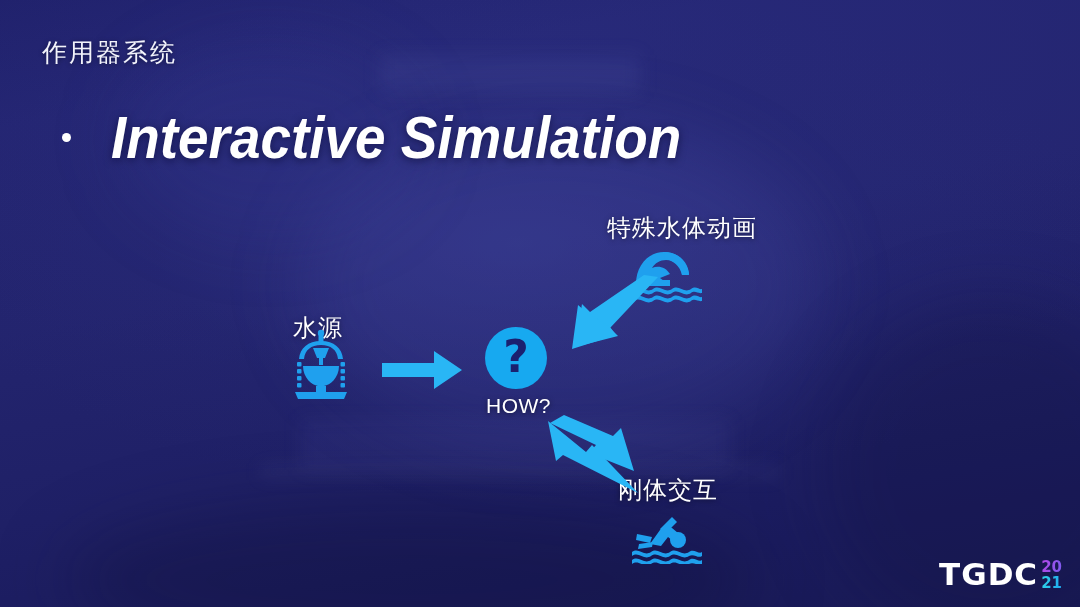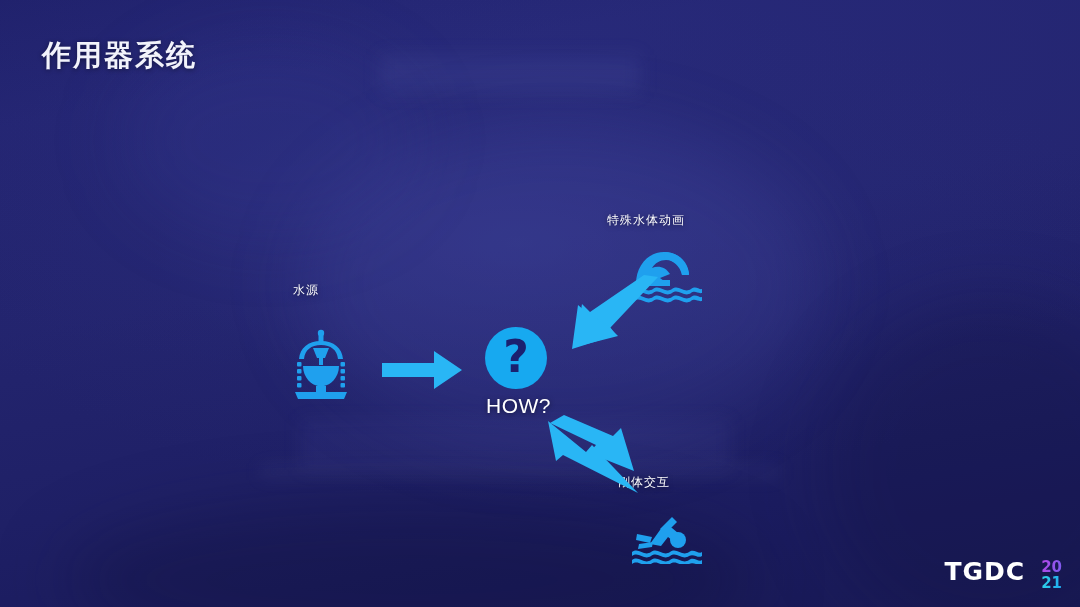--- a/index.html
+++ b/index.html
@@ -30,23 +30,23 @@
     position: absolute;
     filter: blur(9px);
   }
 
   
   .slide-title {
     position: absolute;
     left: 42px;
     top: 36px;
     color: #f2f3fb;
-    font-size: 29px;
+    font-size: 25px;
     letter-spacing: 2px;
-    font-weight: 700;
+    font-weight: 400;
     text-shadow: 0 1px 5px rgba(0,0,0,0.45);
     white-space: nowrap;
   }
 
   
   .bullet-row {
     position: absolute;
     left: 62px;
     top: 108px;
     display: flex;
@@ -73,21 +73,21 @@
     white-space: nowrap;
     text-shadow: 0 2px 9px rgba(5,5,40,0.55);
   }
 
   
   .diagram { position: absolute; inset: 0; }
 
   .node-label {
     position: absolute;
     color: #ffffff;
-    font-size: 12px;
+    font-size: 24px;
     letter-spacing: 1px;
     white-space: nowrap;
     text-shadow: 0 1px 5px rgba(0,0,0,0.5);
   }
 
   .icon-wrap { position: absolute; }
 
   
   .how-circle {
     position: absolute;
@@ -124,30 +124,30 @@
   
   .logo {
     position: absolute;
     right: 18px;
     bottom: 16px;
     display: flex;
     align-items: flex-start;
   }
   .logo-word {
     color: #ffffff;
-    font-size: 25px;
+    font-size: 31px;
     font-weight: 700;
     letter-spacing: 1px;
     line-height: 1;
     font-family: "DejaVu Sans", sans-serif;
   }
   .logo-year {
     display: flex;
     flex-direction: column;
-    margin-left: 16px;
+    margin-left: 3px;
     margin-top: 1px;
     line-height: 1.02;
     font-size: 15px;
     font-weight: 700;
     font-family: "DejaVu Sans", sans-serif;
   }
   .year-top {
     background: linear-gradient(100deg, #b548e8 0%, #7a5cf0 100%);
     -webkit-background-clip: text;
     background-clip: text;
@@ -171,24 +171,28 @@
     <div class="bg-blob" style="left:120px; top:40px; width:300px; height:200px; background:rgba(60,66,160,0.16);"></div>
     <div class="bg-band" style="left:260px; top:467px; width:520px; height:9px; background:rgba(150,160,220,0.10);"></div>
     <div class="bg-band" style="left:300px; top:420px; width:430px; height:50px; background:rgba(110,120,200,0.08);"></div>
     <div class="bg-band" style="left:380px; top:55px; width:260px; height:38px; background:rgba(120,130,210,0.10);"></div>
     <div class="bg-blob" style="left:60px; top:500px; width:700px; height:160px; background:rgba(12,12,50,0.30);"></div>
     <div class="bg-blob" style="left:820px; top:300px; width:340px; height:340px; background:rgba(14,14,58,0.26);"></div>
   </div>
 
   <div class="slide-title">作用器系统</div>
 
+  <div class="bullet-row">
+    <span class="bullet-dot"></span>
+    <span class="heading-text">Interactive Simulation</span>
+  </div>
 
   <div class="diagram">
 
-    <div class="node-label" style="left:293px; top:282px;">水源</div>
+    <div class="node-label" style="left:293px; top:312px;">水源</div>
 
     <div class="icon-wrap" style="left:275px; top:328px; width:92px; height:72px;">
       <svg viewBox="0 0 92 72" width="92" height="72">
         <g fill="#1fa0ee">
 
           <rect x="43.5" y="6" width="5" height="10"></rect>
           <circle cx="46" cy="5" r="3.2"></circle>
 
           <path d="M46 13 C 33 13, 25 20, 24 31 L29 31 C 30 22, 36 17, 46 17 Z"></path>
           <path d="M46 13 C 59 13, 67 20, 68 31 L63 31 C 62 22, 56 17, 46 17 Z"></path>

